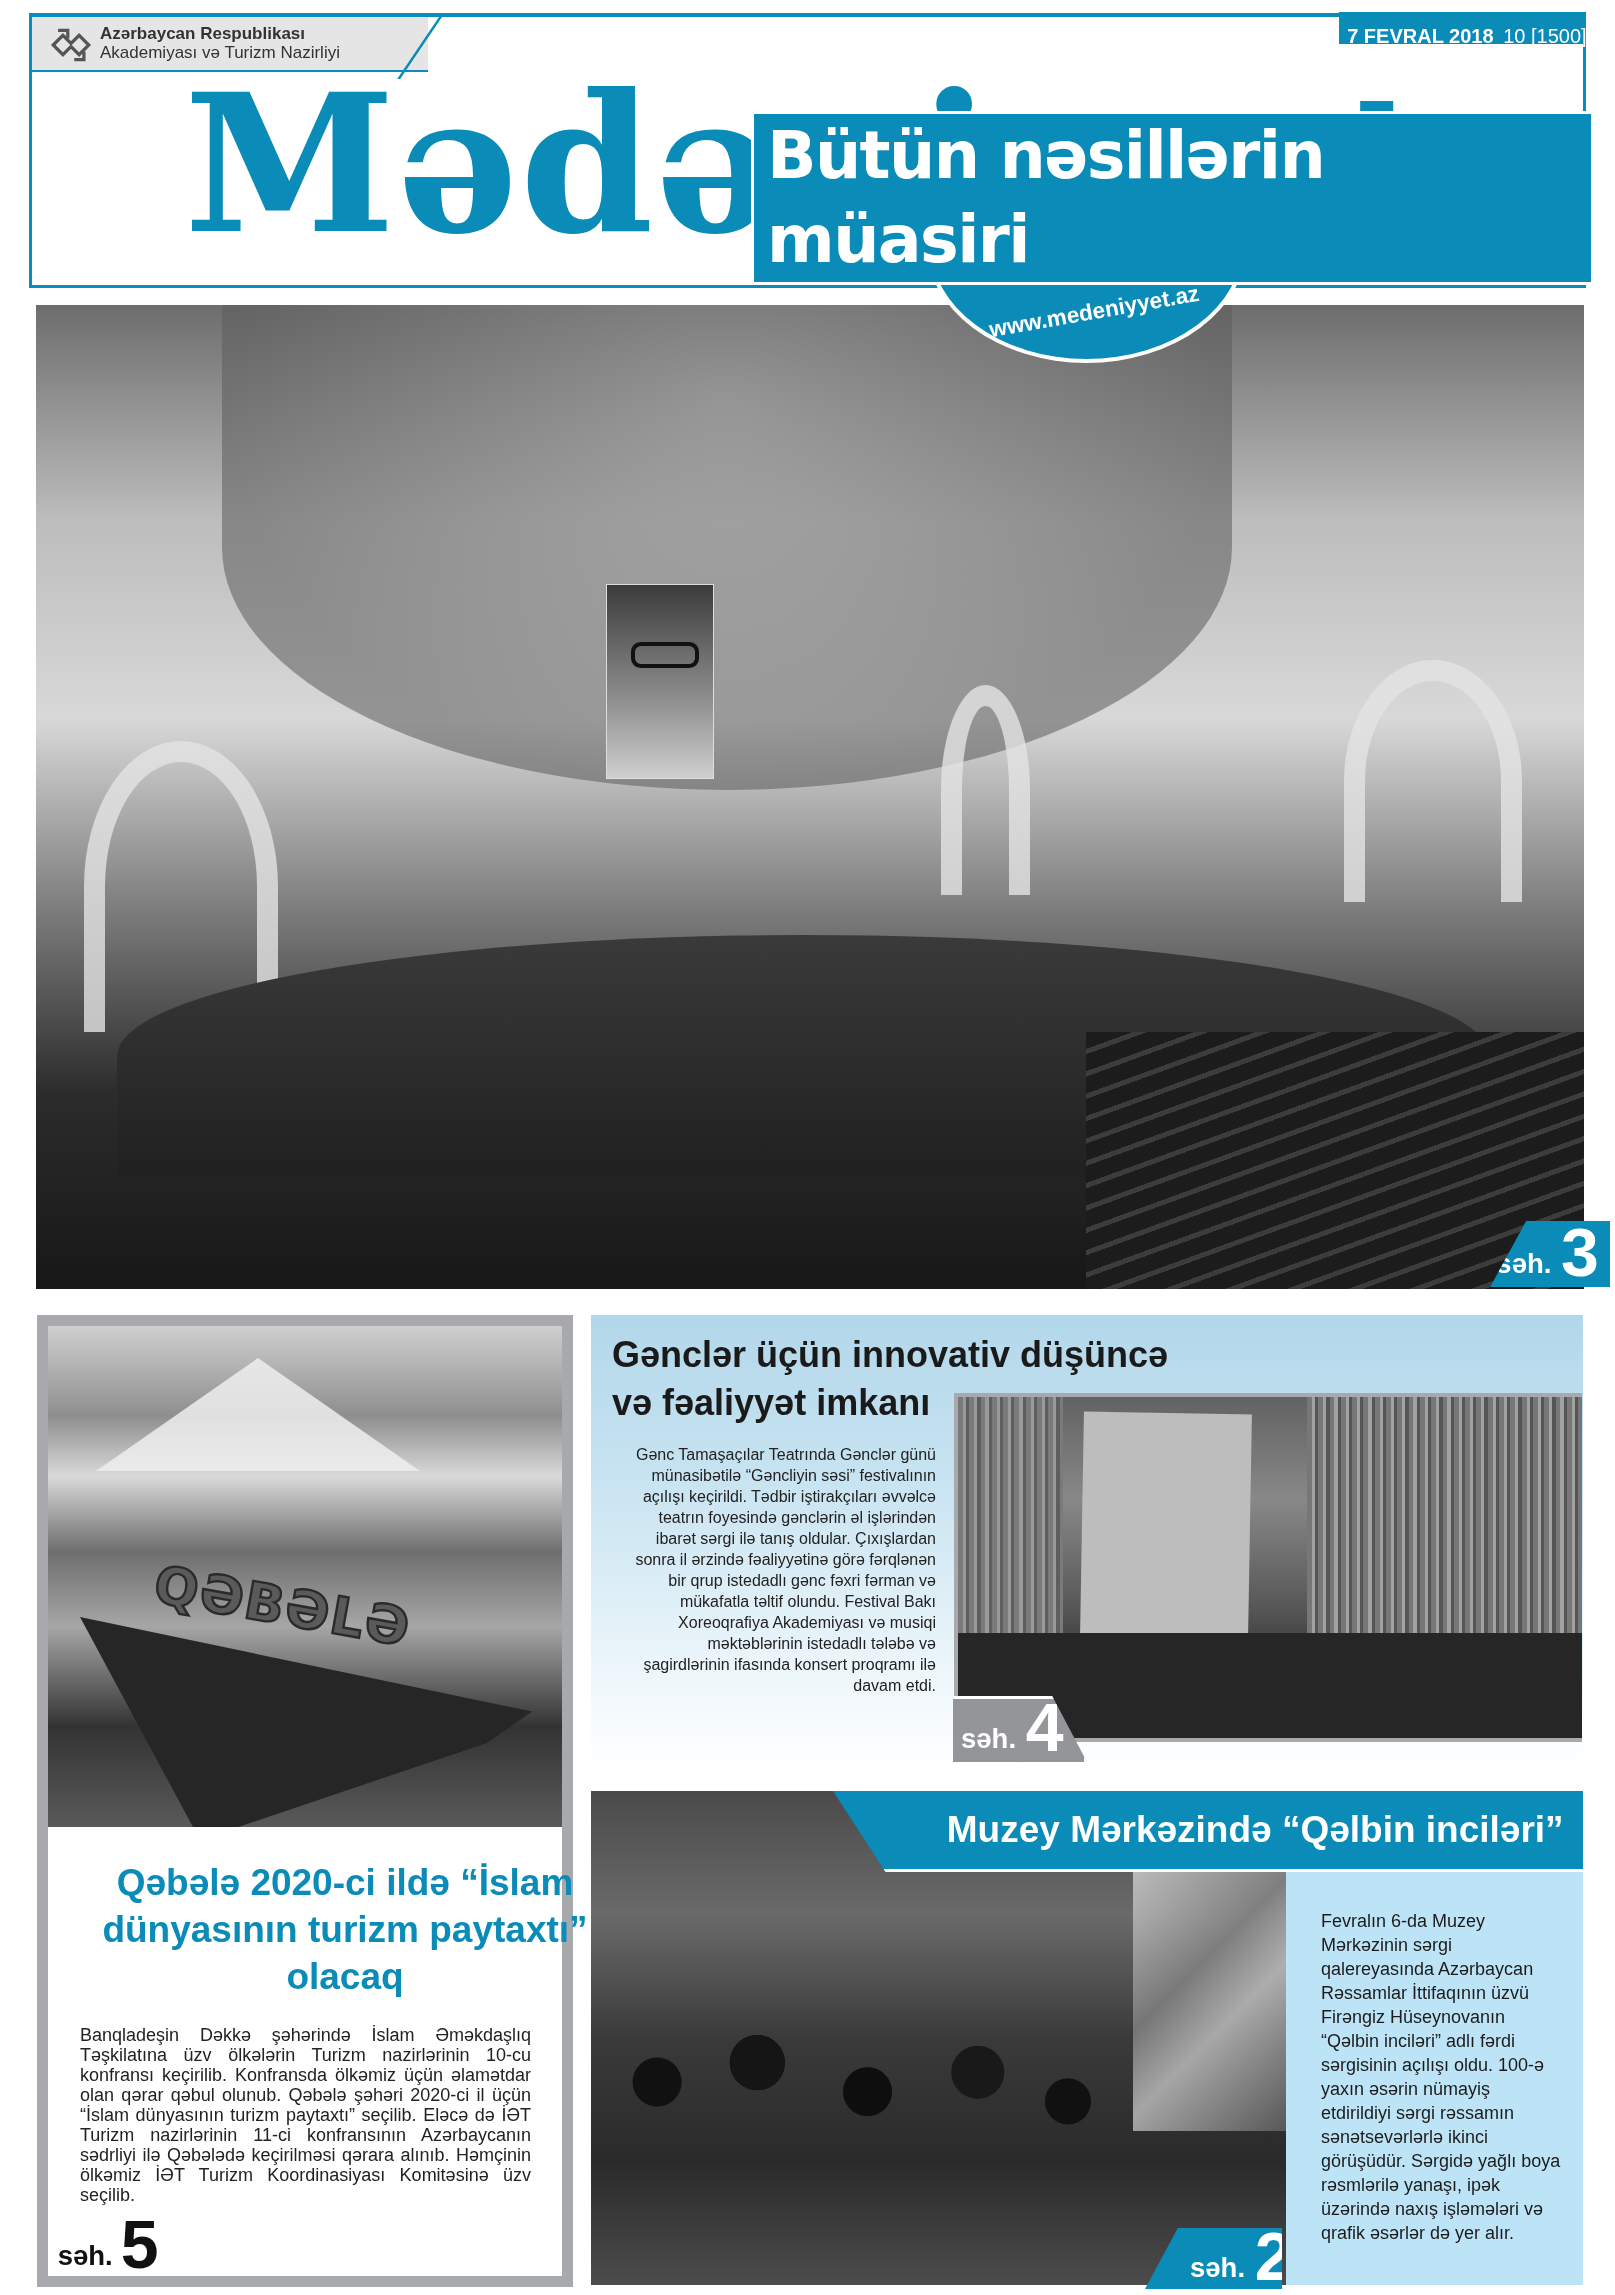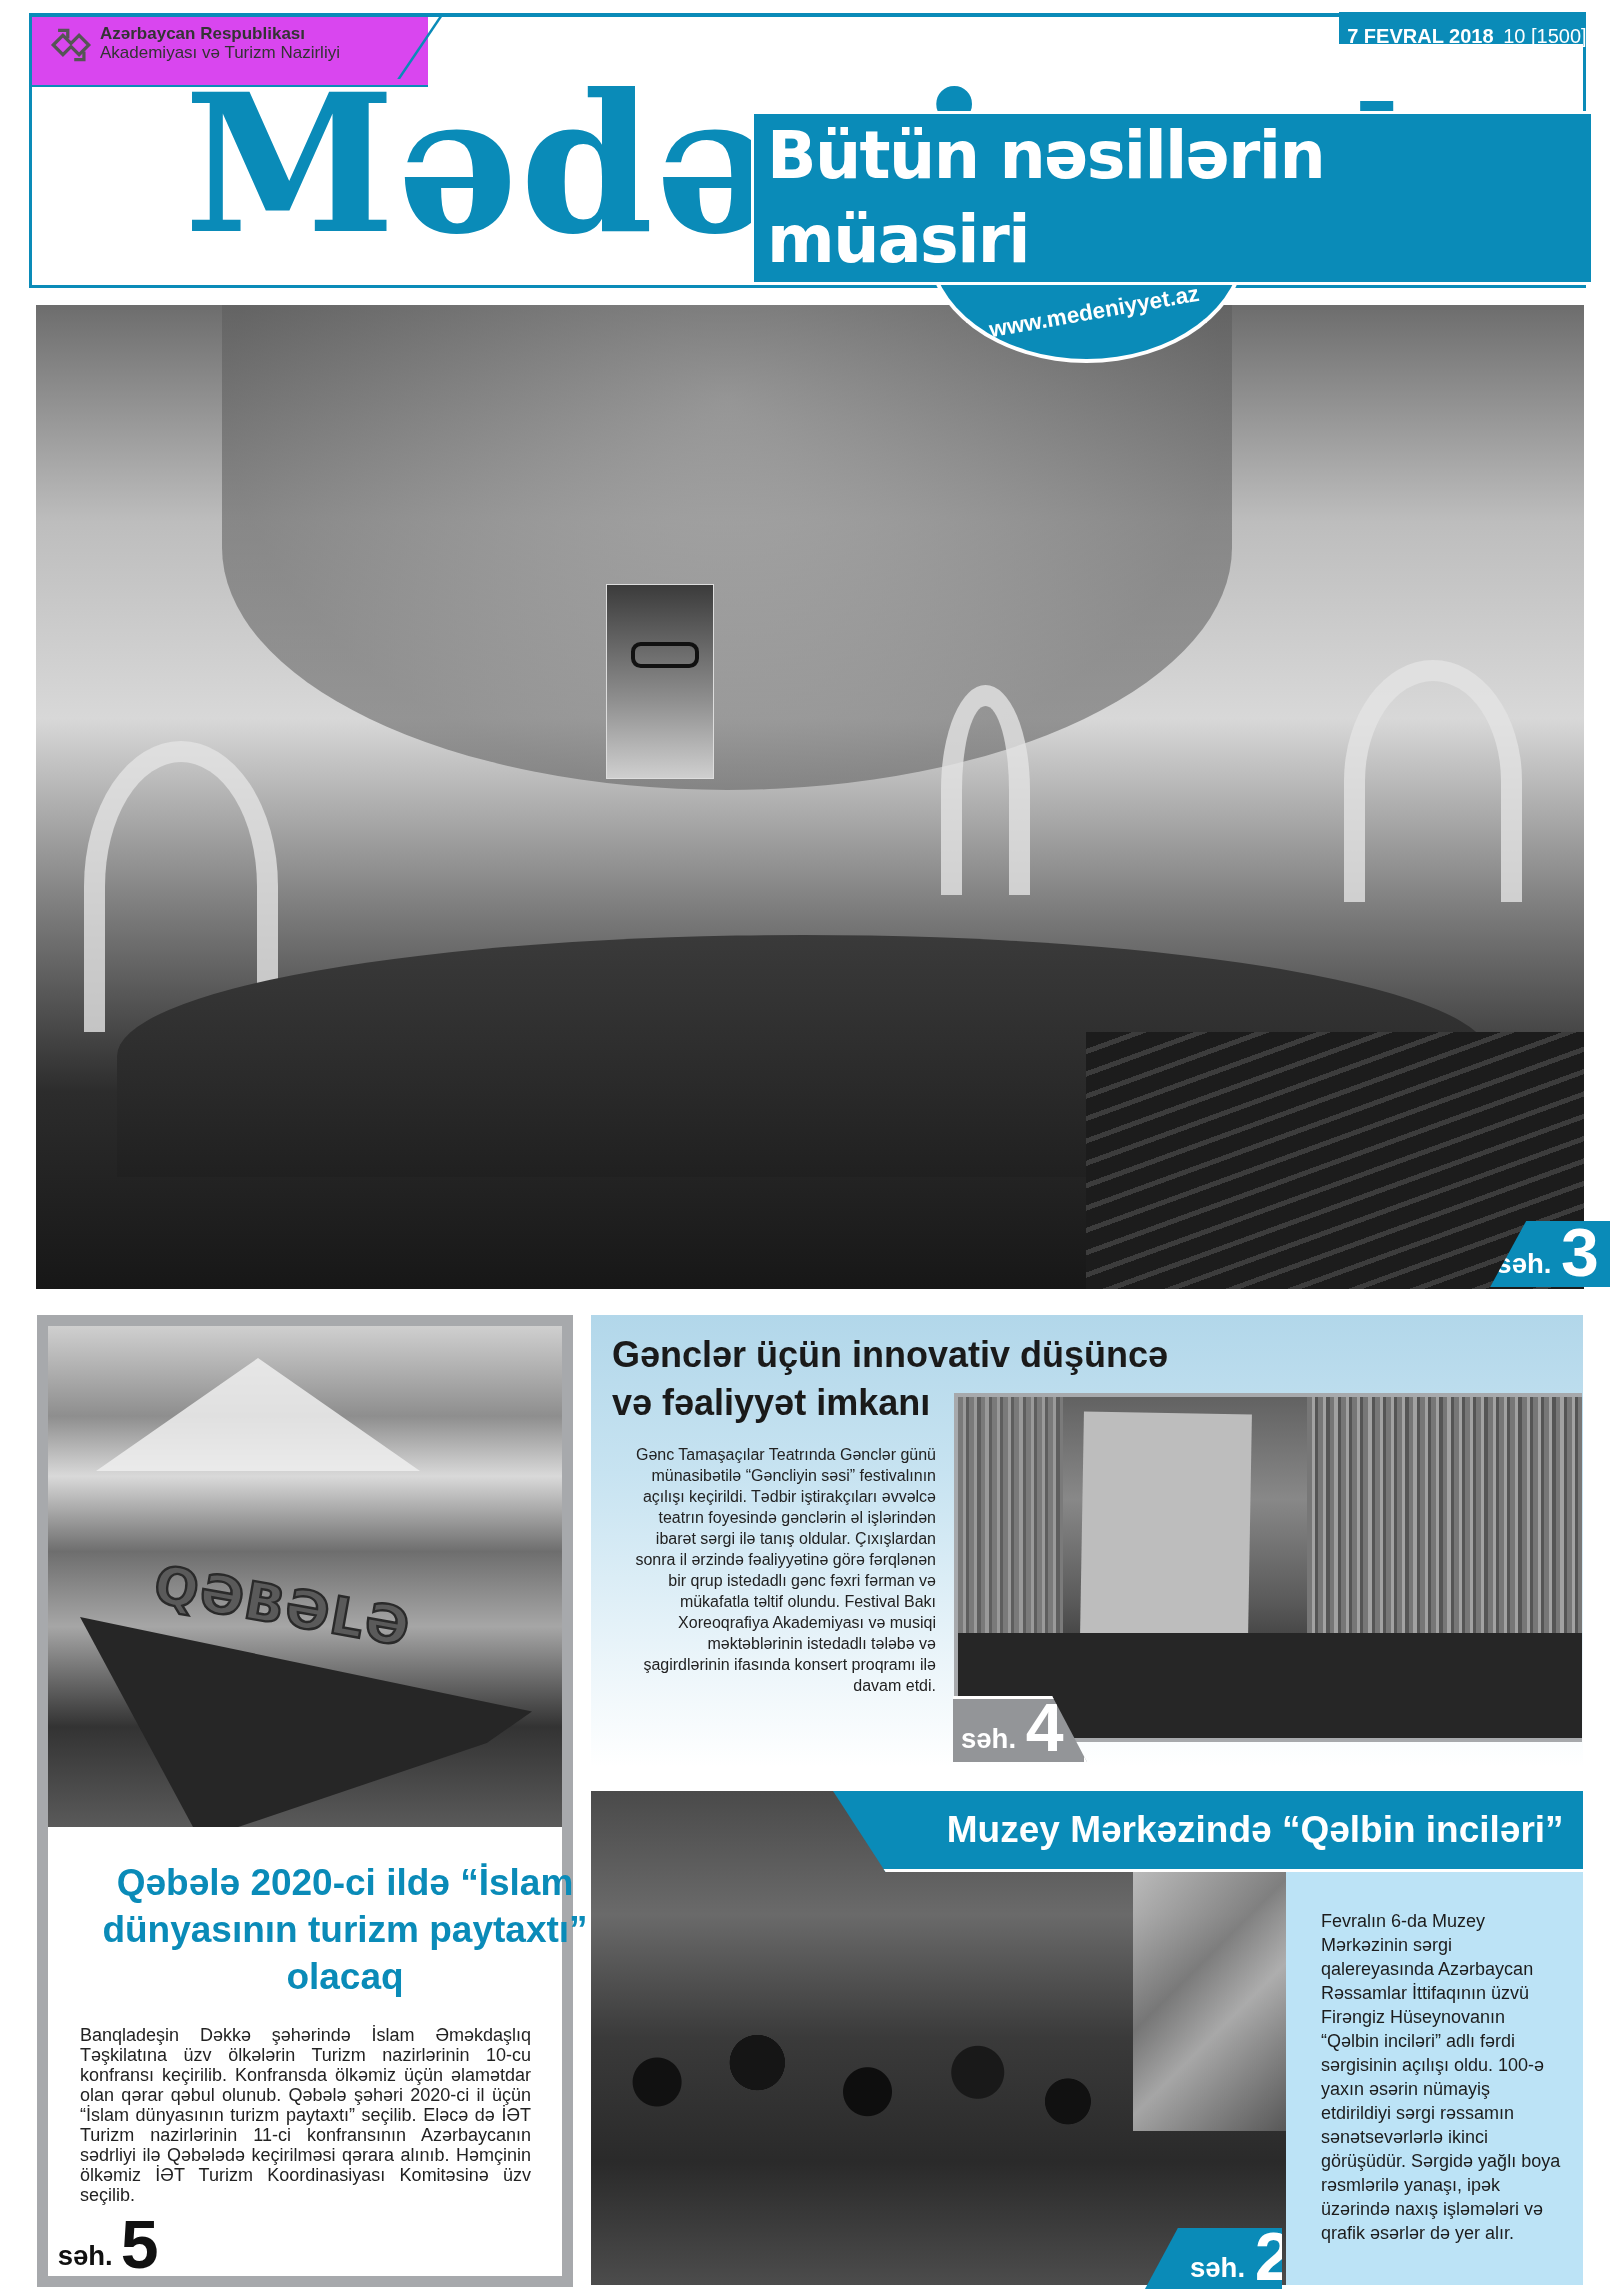--- a/index.html
+++ b/index.html
@@ -2,22 +2,22 @@
 <html style="font-size:13px"><head>
 <meta charset="utf-8">
 <style>
   * { box-sizing: border-box; margin: 0; padding: 0; }
   html, body { width: 1615px; height: 2295px; background: #ffffff; overflow: hidden; }
   body { position: relative; font-family: "Liberation Sans", sans-serif; color: #1a1a1a; }
 
   
   .masthead { position: absolute; left: 29px; top: 13px; width: 1557px; height: 275px;
     border: 3.2px solid #0a8bb8; border-top-width: 4.8px; background: #fff; }
-  .ministry-tab { position: absolute; left: 0; top: 0; width: 396px; height: 70px;
-    border-bottom: 2.4px solid #0a8bb8; background:#d946ef; }
+  .ministry-tab { position: absolute; left: 0; top: 0; width: 396px; height: 55px;
+    border-bottom: 2.4px solid #0a8bb8; background:#e5e5e5; }
   .ministry-tab::after { content:""; position:absolute; right:-16px; top:-3.2px; width:3.2px; height:65px;
     background:#0a8bb8; transform: skewX(-34deg); transform-origin: top; }
   .ministry-logo { position:absolute; left: 18px; top: 6.5px; width: 42px; height: 42px; }
   .ministry-text { position:absolute; left: 68px; top: 6.5px; font-size: 17px; line-height: 19.4px; color:#333; }
   .ministry-text .l1 { font-weight: bold; }
   .date-box { position:absolute; right: -3.2px; top: -4.8px; height: 32px; width: 247px; background:#0a8bb8;
     color:#fff; font-size: 20px; line-height: 32px; padding: 8px 8px; text-align: right; white-space: nowrap; }
   .date-box b { font-weight: bold; margin-right: 9.7px; }
   .title { position:absolute; left: 0; right: 0; top: 42px; text-align:center;
     font-family: "DejaVu Serif", serif; font-weight: bold; color:#0a8bb8; font-size: 191px;

